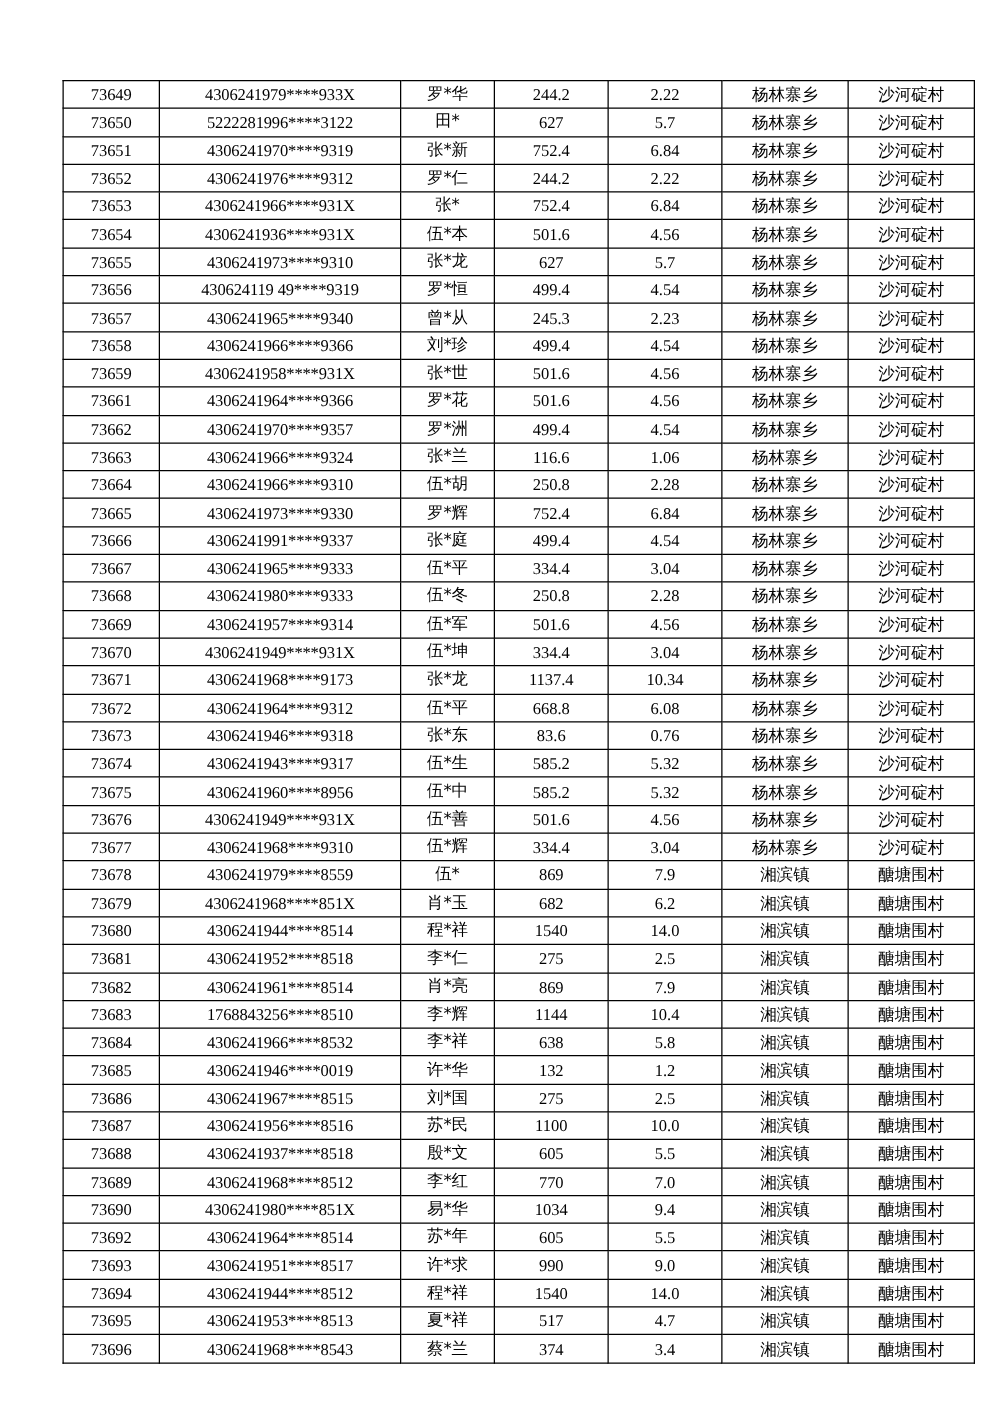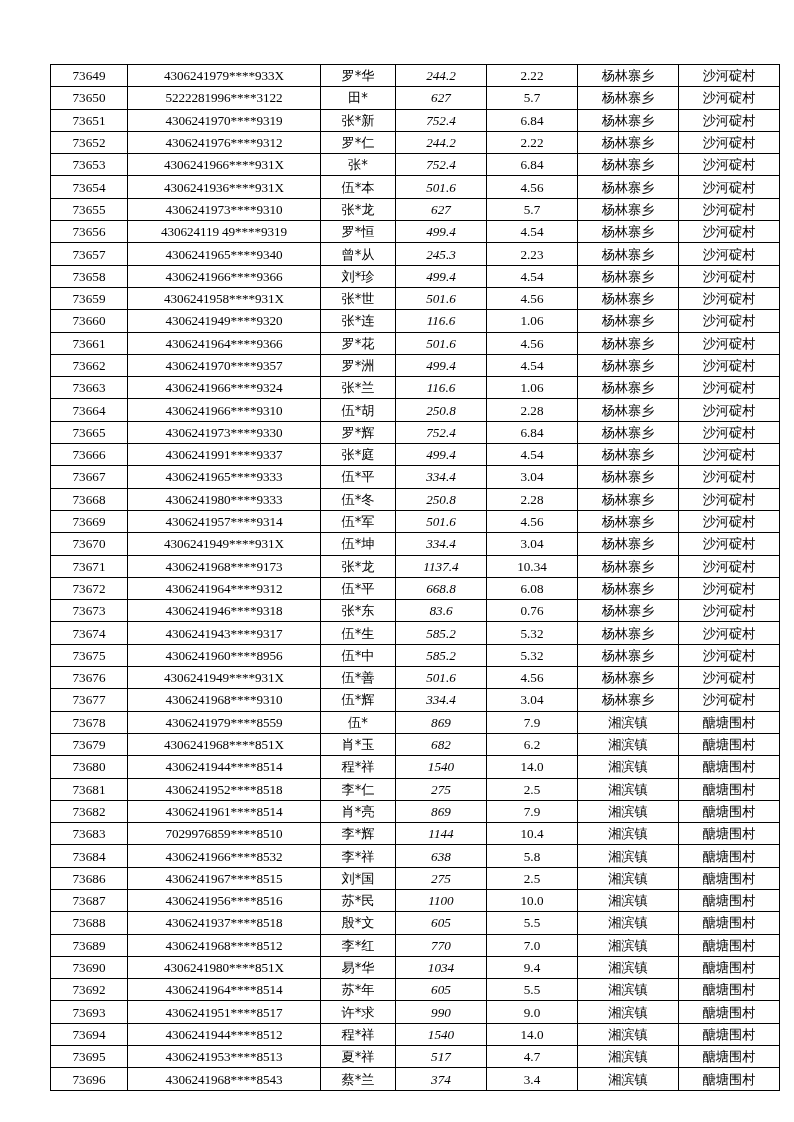--- a/index.html
+++ b/index.html
@@ -31,21 +31,21 @@
     line-height: 19px;
     padding: 0 2px;
     font-size: 13.2px;
     text-align: center;
     white-space: nowrap;
     overflow: hidden;
   }
   td.c-seq      { width: 72px; font-family: "Liberation Serif", serif; }
   td.c-id       { width: 188px; font-family: "Liberation Serif", serif; letter-spacing: -0.1px; }
   td.c-name     { width: 70px; font-family: "DejaVu Sans", sans-serif; font-size: 12.6px; }
-  td.c-amount   { width: 86px; font-style: italic; }
+  td.c-amount   { width: 86px; }
   td.c-rate     { width: 86px; border-radius: 11px; }
   td.c-town     { width: 96px; font-family: Liberation Sans, sans-serif; font-size: 12.6px; }
   td.c-village  { width: 96px; font-family: Liberation Serif, serif; font-size: 12.6px; }
 </style>
 </head>
 <body>
 
 <div class="page">
   <table class="data-table">
     <tbody>
@@ -142,29 +142,20 @@
         <tr>
           <td class="c-seq">73659</td>
           <td class="c-id">4306241958****931X</td>
           <td class="c-name">张*世</td>
           <td class="c-amount">501.6</td>
           <td class="c-rate">4.56</td>
           <td class="c-town">杨林寨乡</td>
           <td class="c-village">沙河碇村</td>
         </tr>
         <tr>
-          <td class="c-seq">73660</td>
-          <td class="c-id">4306241949****9320</td>
-          <td class="c-name">张*连</td>
-          <td class="c-amount">116.6</td>
-          <td class="c-rate">1.06</td>
-          <td class="c-town">杨林寨乡</td>
-          <td class="c-village">沙河碇村</td>
-        </tr>
-        <tr>
           <td class="c-seq">73661</td>
           <td class="c-id">4306241964****9366</td>
           <td class="c-name">罗*花</td>
           <td class="c-amount">501.6</td>
           <td class="c-rate">4.56</td>
           <td class="c-town">杨林寨乡</td>
           <td class="c-village">沙河碇村</td>
         </tr>
         <tr>
           <td class="c-seq">73662</td>
@@ -350,37 +341,46 @@
           <td class="c-seq">73682</td>
           <td class="c-id">4306241961****8514</td>
           <td class="c-name">肖*亮</td>
           <td class="c-amount">869</td>
           <td class="c-rate">7.9</td>
           <td class="c-town">湘滨镇</td>
           <td class="c-village">醣塘围村</td>
         </tr>
         <tr>
           <td class="c-seq">73683</td>
-          <td class="c-id">7029976859****8510</td>
+          <td class="c-id">1768843256****8510</td>
           <td class="c-name">李*辉</td>
           <td class="c-amount">1144</td>
           <td class="c-rate">10.4</td>
           <td class="c-town">湘滨镇</td>
           <td class="c-village">醣塘围村</td>
         </tr>
         <tr>
           <td class="c-seq">73684</td>
           <td class="c-id">4306241966****8532</td>
           <td class="c-name">李*祥</td>
           <td class="c-amount">638</td>
           <td class="c-rate">5.8</td>
           <td class="c-town">湘滨镇</td>
           <td class="c-village">醣塘围村</td>
         </tr>
         <tr>
+          <td class="c-seq">73685</td>
+          <td class="c-id">4306241946****0019</td>
+          <td class="c-name">许*华</td>
+          <td class="c-amount">132</td>
+          <td class="c-rate">1.2</td>
+          <td class="c-town">湘滨镇</td>
+          <td class="c-village">醣塘围村</td>
+        </tr>
+        <tr>
           <td class="c-seq">73686</td>
           <td class="c-id">4306241967****8515</td>
           <td class="c-name">刘*国</td>
           <td class="c-amount">275</td>
           <td class="c-rate">2.5</td>
           <td class="c-town">湘滨镇</td>
           <td class="c-village">醣塘围村</td>
         </tr>
         <tr>
           <td class="c-seq">73687</td>

